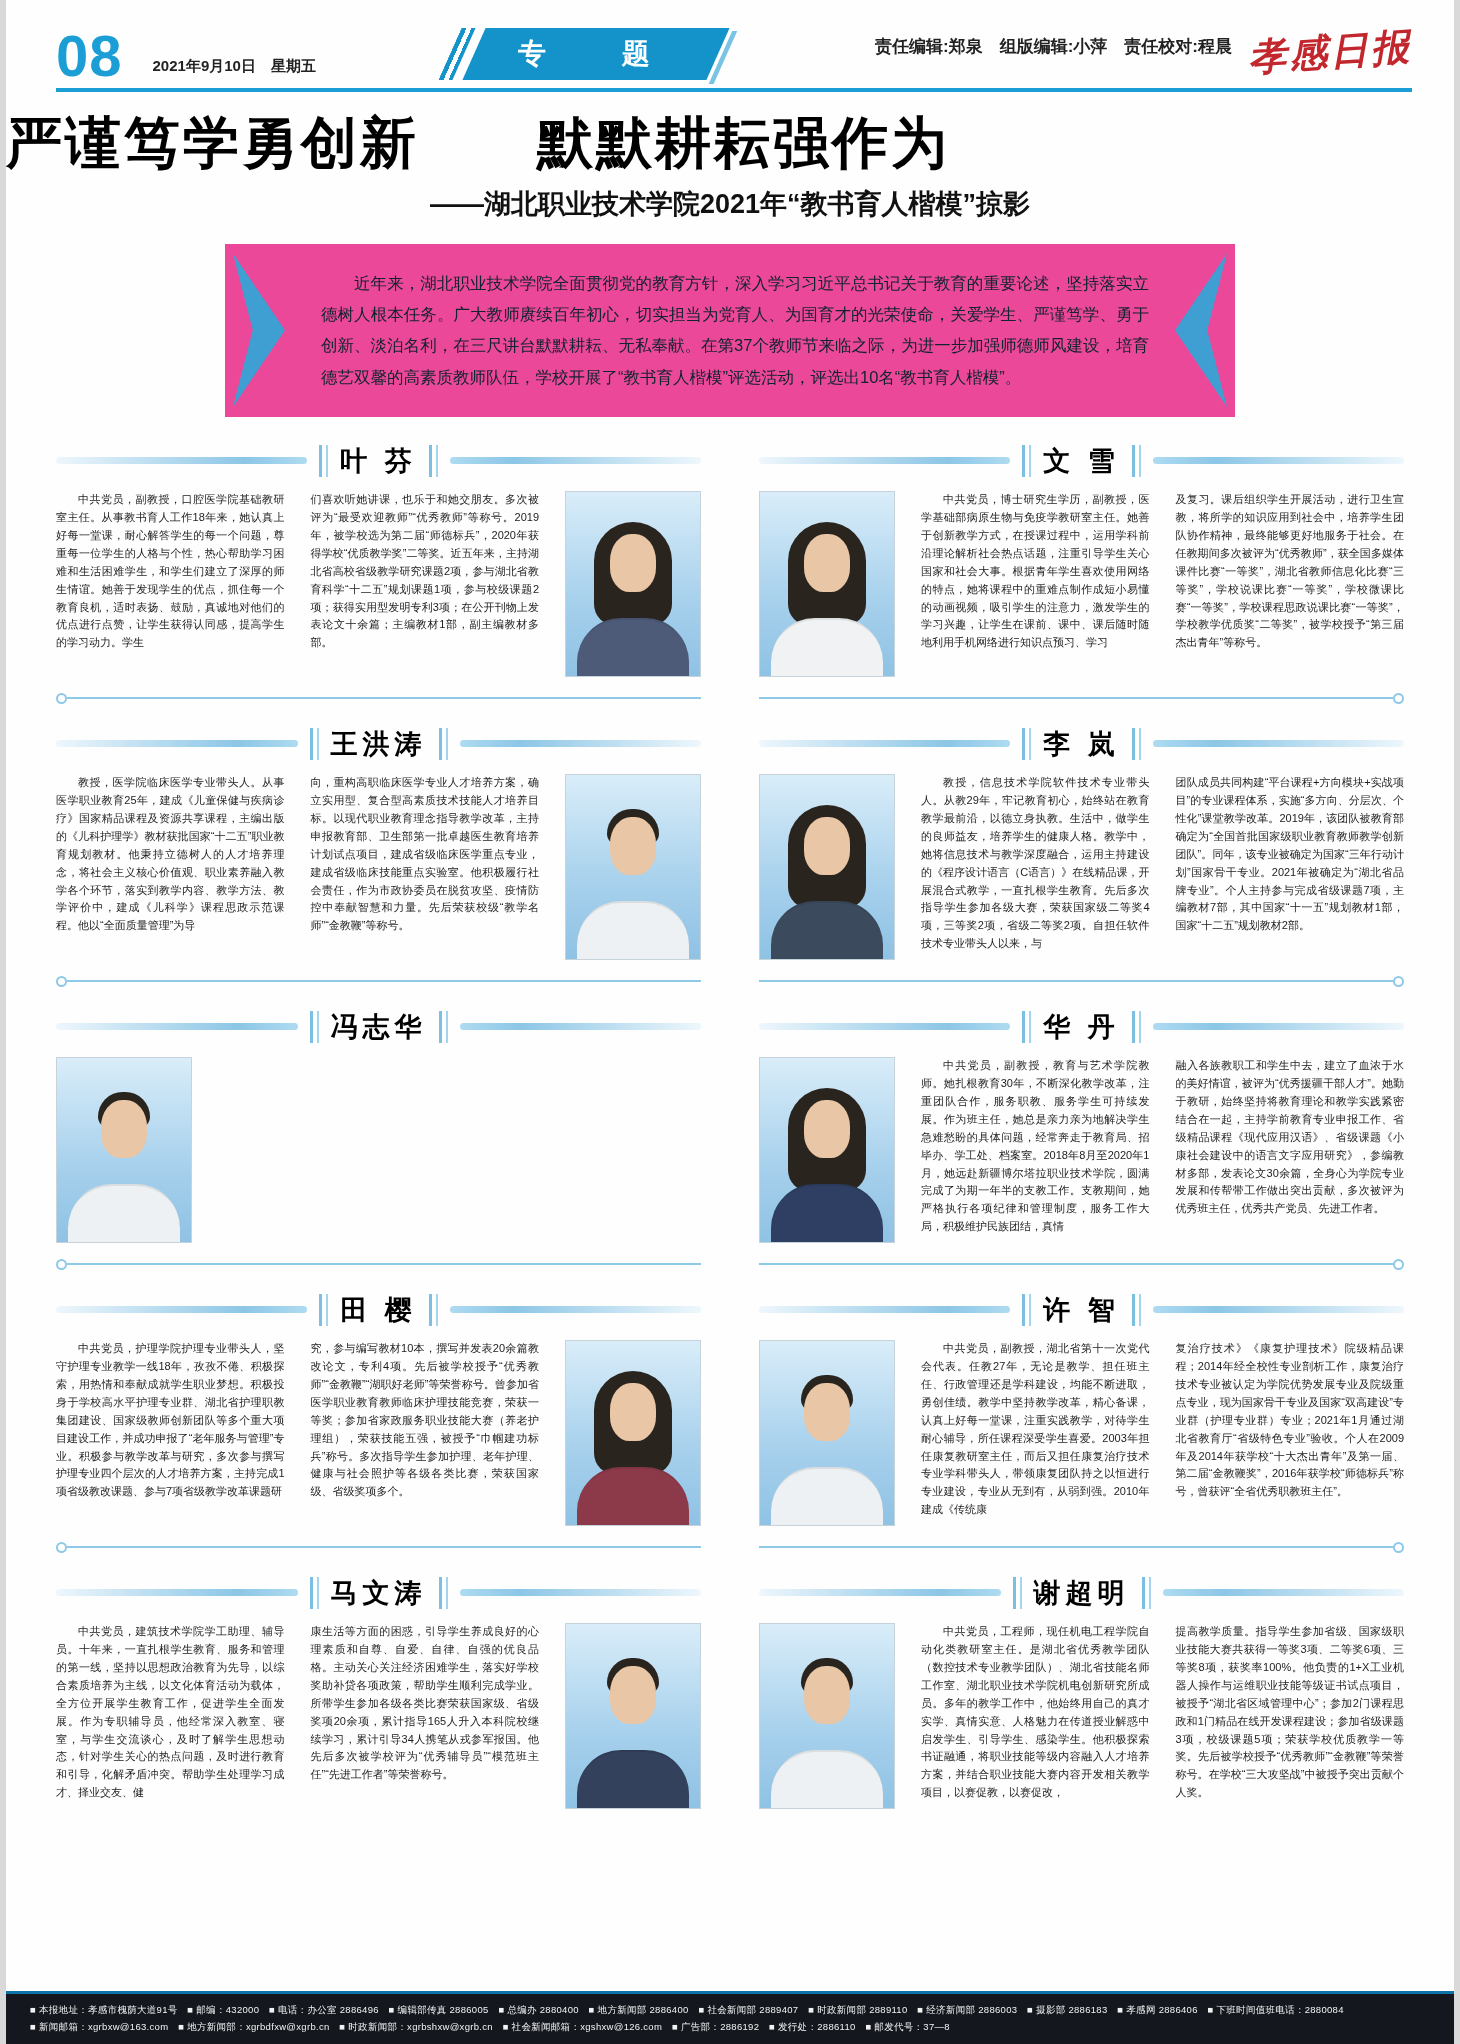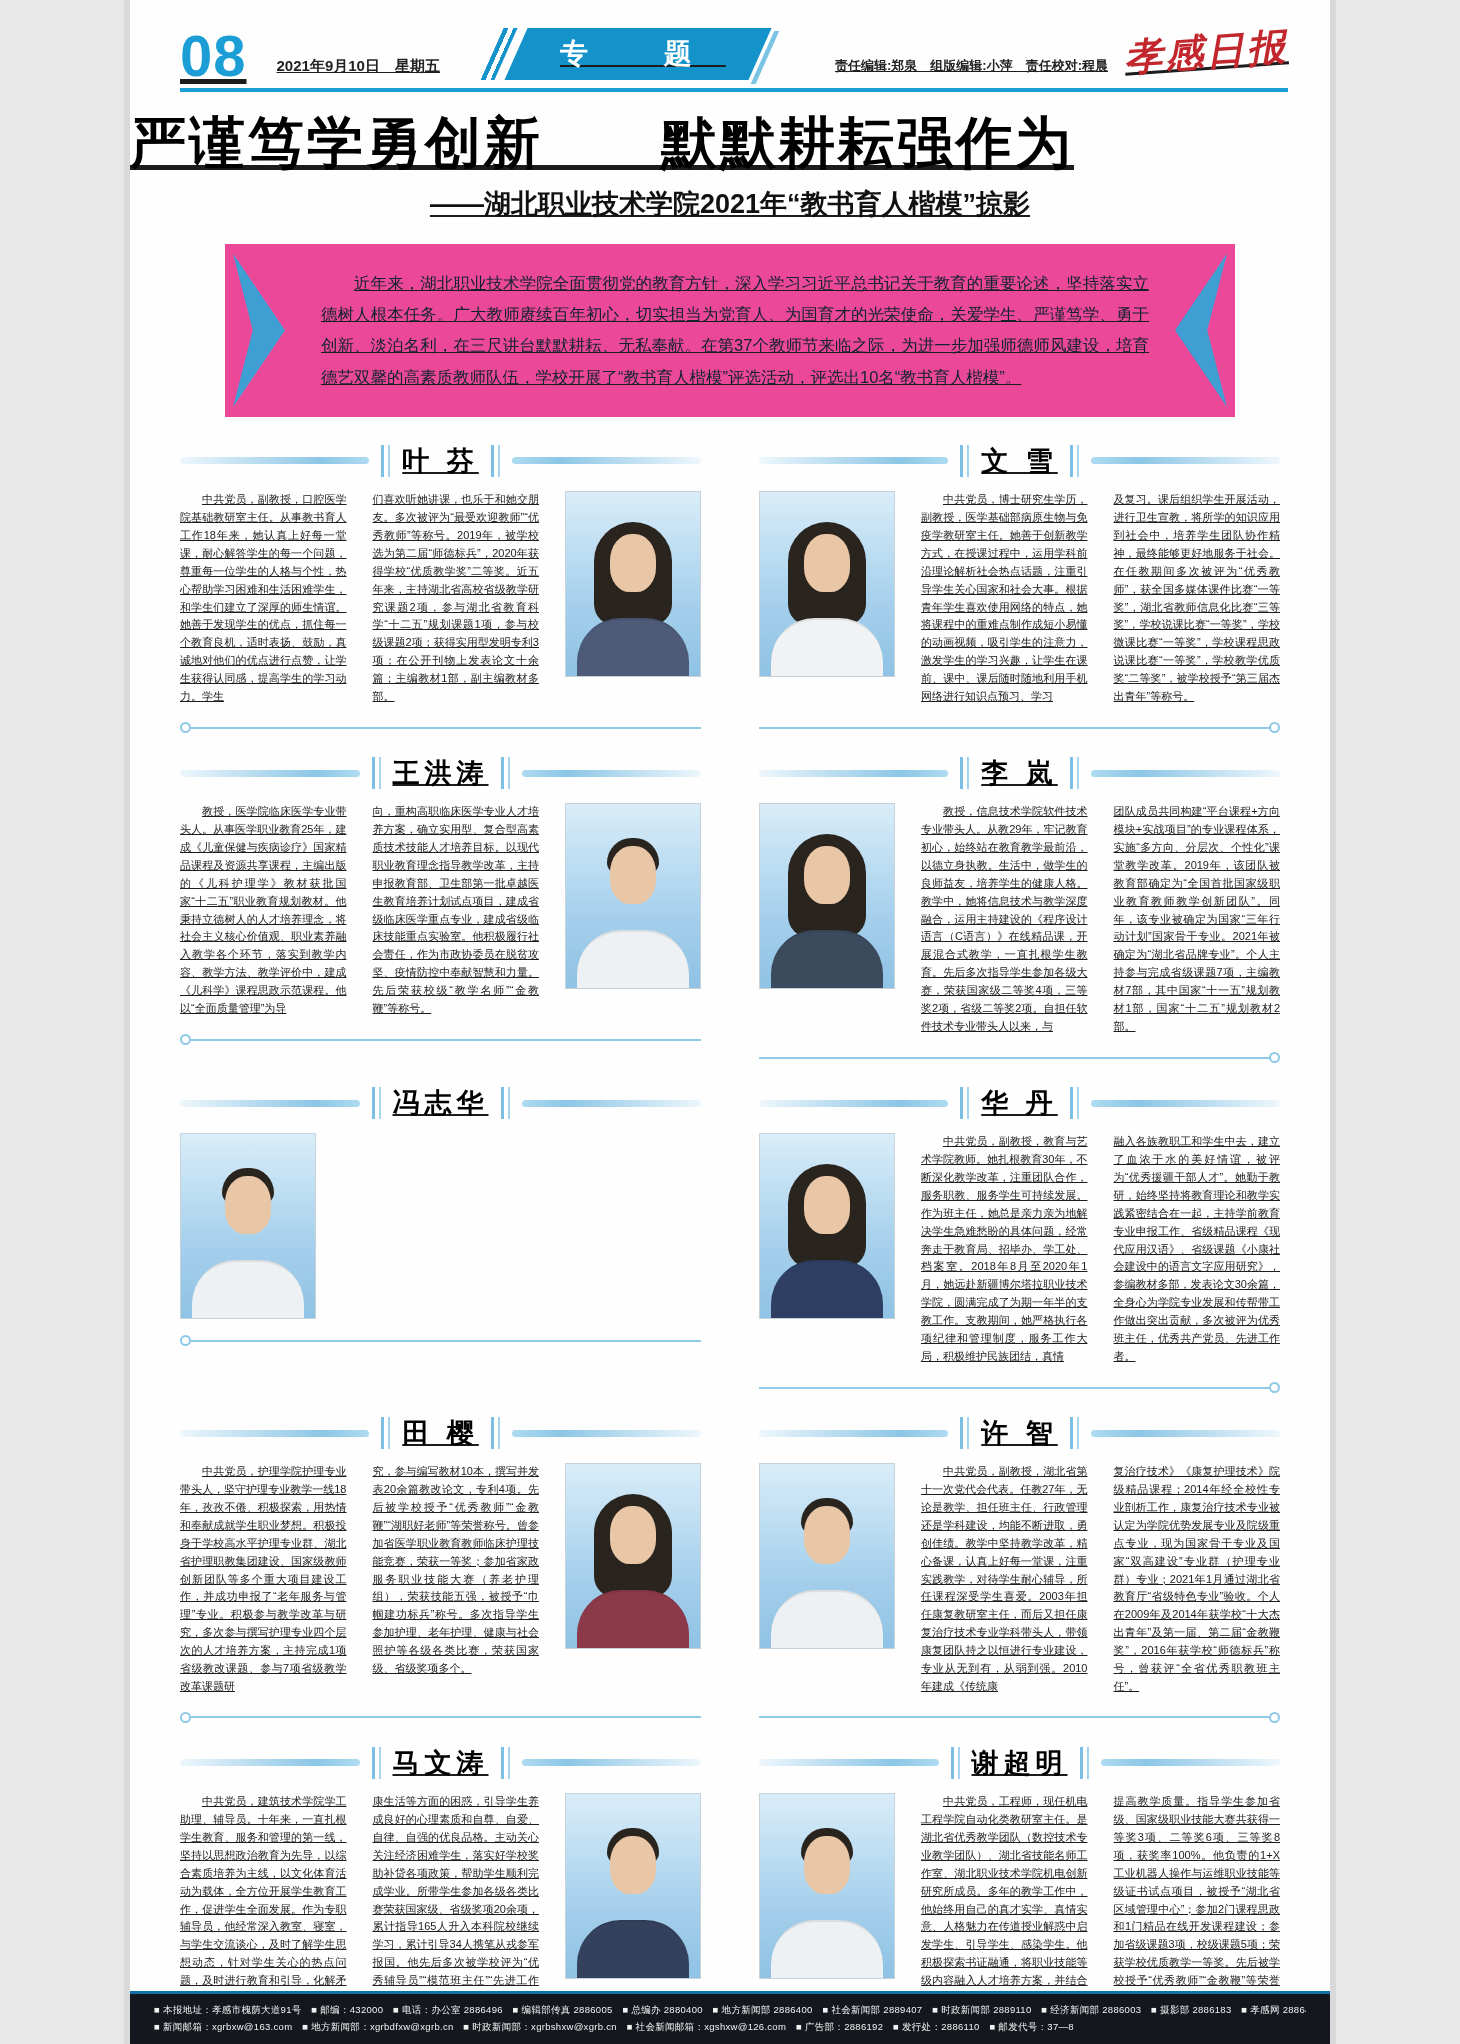--- a/index.html
+++ b/index.html
@@ -1,33 +1,33 @@
 <!DOCTYPE html>
 <html><head>
 <meta charset="utf-8">
 <style>
   * { margin:0; padding:0; box-sizing:border-box; }
   html,body { background:#e8e8e8; }
   .page {
-    width:1212px; height:2044px; margin:0 auto; background:#fefefe;
+    width:1460px; height:2044px; margin:0 auto; background:#fefefe;
     font-family:"Liberation Sans", sans-serif; color:#1c1c1c;
-    position:relative; overflow:hidden; border-left:6px solid #d9d9d9; border-right:6px solid #d9d9d9;text-decoration:underline;
+    position:relative; overflow:hidden; border-left:6px solid #d9d9d9; border-right:6px solid #d9d9d9;
   }
   
   .header { display:flex; align-items:flex-end; padding:20px 42px 8px 50px; height:88px; }
   .pagenum { font-size:58px; font-weight:bold; color:#1b9ed6; line-height:.85; letter-spacing:1px; }
   .hdate { font-size:15px; font-weight:bold; color:#222; margin:0 0 4px 30px; white-space:nowrap; }
   .banner-wrap { flex:1; display:flex; justify-content:center; align-items:flex-end; }
   .banner { position:relative; background:#1493cb; transform:skewX(-24deg); padding:7px 34px; }
   .banner::before { content:""; position:absolute; left:-24px; top:0; bottom:0; width:14px;
     background:repeating-linear-gradient(90deg,#1493cb 0 5px,transparent 5px 10px); }
   .banner::after { content:""; position:absolute; right:-9px; top:3px; bottom:-4px; width:5px; background:#79c4e4; }
   .banner .btxt { display:block; transform:skewX(24deg); color:#fff; font-size:28px; font-weight:bold;
     letter-spacing:34px; text-indent:10px; white-space:nowrap; }
-  .editors { font-size:13px; font-weight:bold; color:#222; margin:0 16px 5px 0; white-space:nowrap; }
+  .editors { font-size:17px; font-weight:bold; color:#222; margin:0 16px 22px 0; white-space:nowrap; }
   .masthead { font-size:38px; font-weight:bold; color:#c2272d; font-family:"Liberation Serif", serif;
     font-style:italic; transform:rotate(-4deg); letter-spacing:3px; margin-bottom:2px; white-space:nowrap; }
   .toprule { height:4px; background:#1b9ed6; margin:0 42px 0 50px; }
   
   .headline { text-align:left; font-size:56px; font-weight:900; color:#000;
     letter-spacing:3px; margin-top:20px; line-height:1.1; }
   .subtitle { text-align:center; font-size:27px; font-weight:bold; color:#111; margin-top:12px; }
   
   .intro-wrap { width:1010px; margin:22px auto 6px; position:relative; }
   .intro { background:#ec4899; padding:24px 86px 24px 96px; font-size:16.5px; line-height:1.9;

